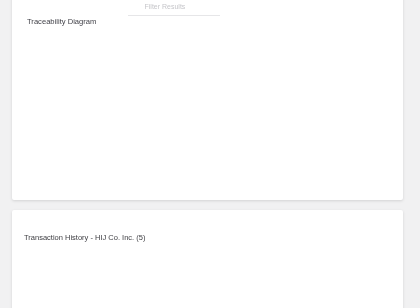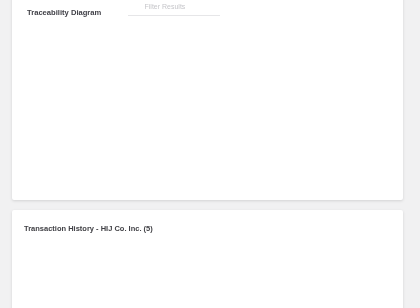--- a/index.html
+++ b/index.html
@@ -1,21 +1,21 @@
 <!DOCTYPE html>
 <html><head>
 <meta charset="utf-8">
 <style>
   html,body{margin:0;padding:0;width:420px;height:308px;overflow:hidden;background:#f1f1f2;
     font-family:"Liberation Sans",sans-serif;-webkit-font-smoothing:antialiased;}
   .page{position:absolute;left:0;top:0;width:420px;height:308px;background:#f1f1f2;}
   .card{position:absolute;background:#fff;border-radius:2px;box-shadow:0 1px 3px rgba(0,0,0,.13);}
   #diagram-card{left:11.5px;top:-6px;width:391.5px;height:206px;}
   #table-card{left:12px;top:210px;width:391px;height:120px;}
-  .card-title{position:absolute;font-weight:bold;color:#3f3f46;}
+  .card-title{position:absolute;font-weight:normal;color:#3f3f46;margin-top:9px;}
   #diag-title{left:15.5px;top:13.8px;font-size:7.6px;letter-spacing:0px;}
   #tbl-title{left:12px;top:14px;font-size:7.5px;color:#404045;}
   #search{position:absolute;left:116px;top:7px;width:92px;height:14px;border-bottom:1px solid #e6e6e8;}
   #search .ph{position:absolute;left:17px;top:2px;font-size:7px;color:#c6c6ca;}
 </style>
 </head>
 <body>
 
 <div class="page">
   <div class="card" id="diagram-card">

